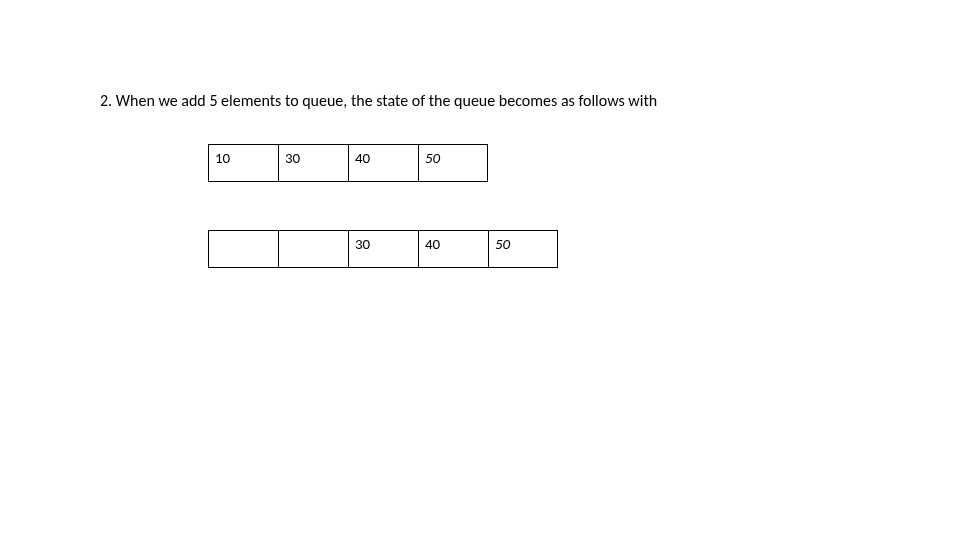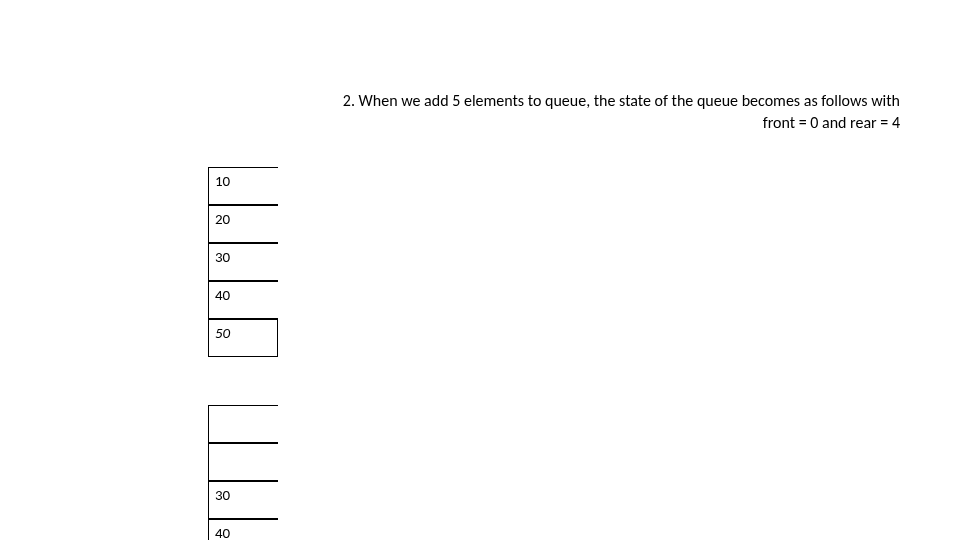--- a/index.html
+++ b/index.html
@@ -1,19 +1,18 @@
 <!DOCTYPE html>
 <html><head>
   <meta charset="utf-8">
   <style>
     * {
       margin: 0;
       padding: 0;
       box-sizing: border-box;
-      text-align: right;
     }
     body {
       width: 960px;
       height: 540px;
       background: #fff;
       font-family: Calibri, Arial, sans-serif;
       font-size: 16px;
       color: #000;
       padding-top: 90px;
       padding-left: 100px;
@@ -25,21 +24,20 @@
     .item-text {
       line-height: 1.4;
       margin-bottom: 32px;
     }
     .item-text .line2 {
       padding-left: 24px;
     }
     .queue-row {
       display: flex;
       margin-left: 108px;
-      flex-direction: column;
     }
     .queue-cell {
       width: 70px;
       height: 38px;
       border: 1.5px solid #000;
       border-right: none;
       padding: 4px 6px;
       font-size: 15px;
       display: flex;
       align-items: flex-start;
@@ -52,25 +50,23 @@
   </style>
 </head>
 <body>
 
 <div class="item">
   <div class="item-text">
     <div>
       <span>2.</span>
       <span>When we add 5 elements to queue, the state of the queue becomes as follows with</span>
     </div>
-    <div class="line2">front = 0 and rear = 4</div>
   </div>
   <div class="queue-row">
     <div class="queue-cell">10</div>
-    <div class="queue-cell">20</div>
     <div class="queue-cell">30</div>
     <div class="queue-cell">40</div>
     <div class="queue-cell">50</div>
   </div>
 </div>
 
 <div class="item">
   <div class="queue-row">
     <div class="queue-cell"></div>
     <div class="queue-cell"></div>

